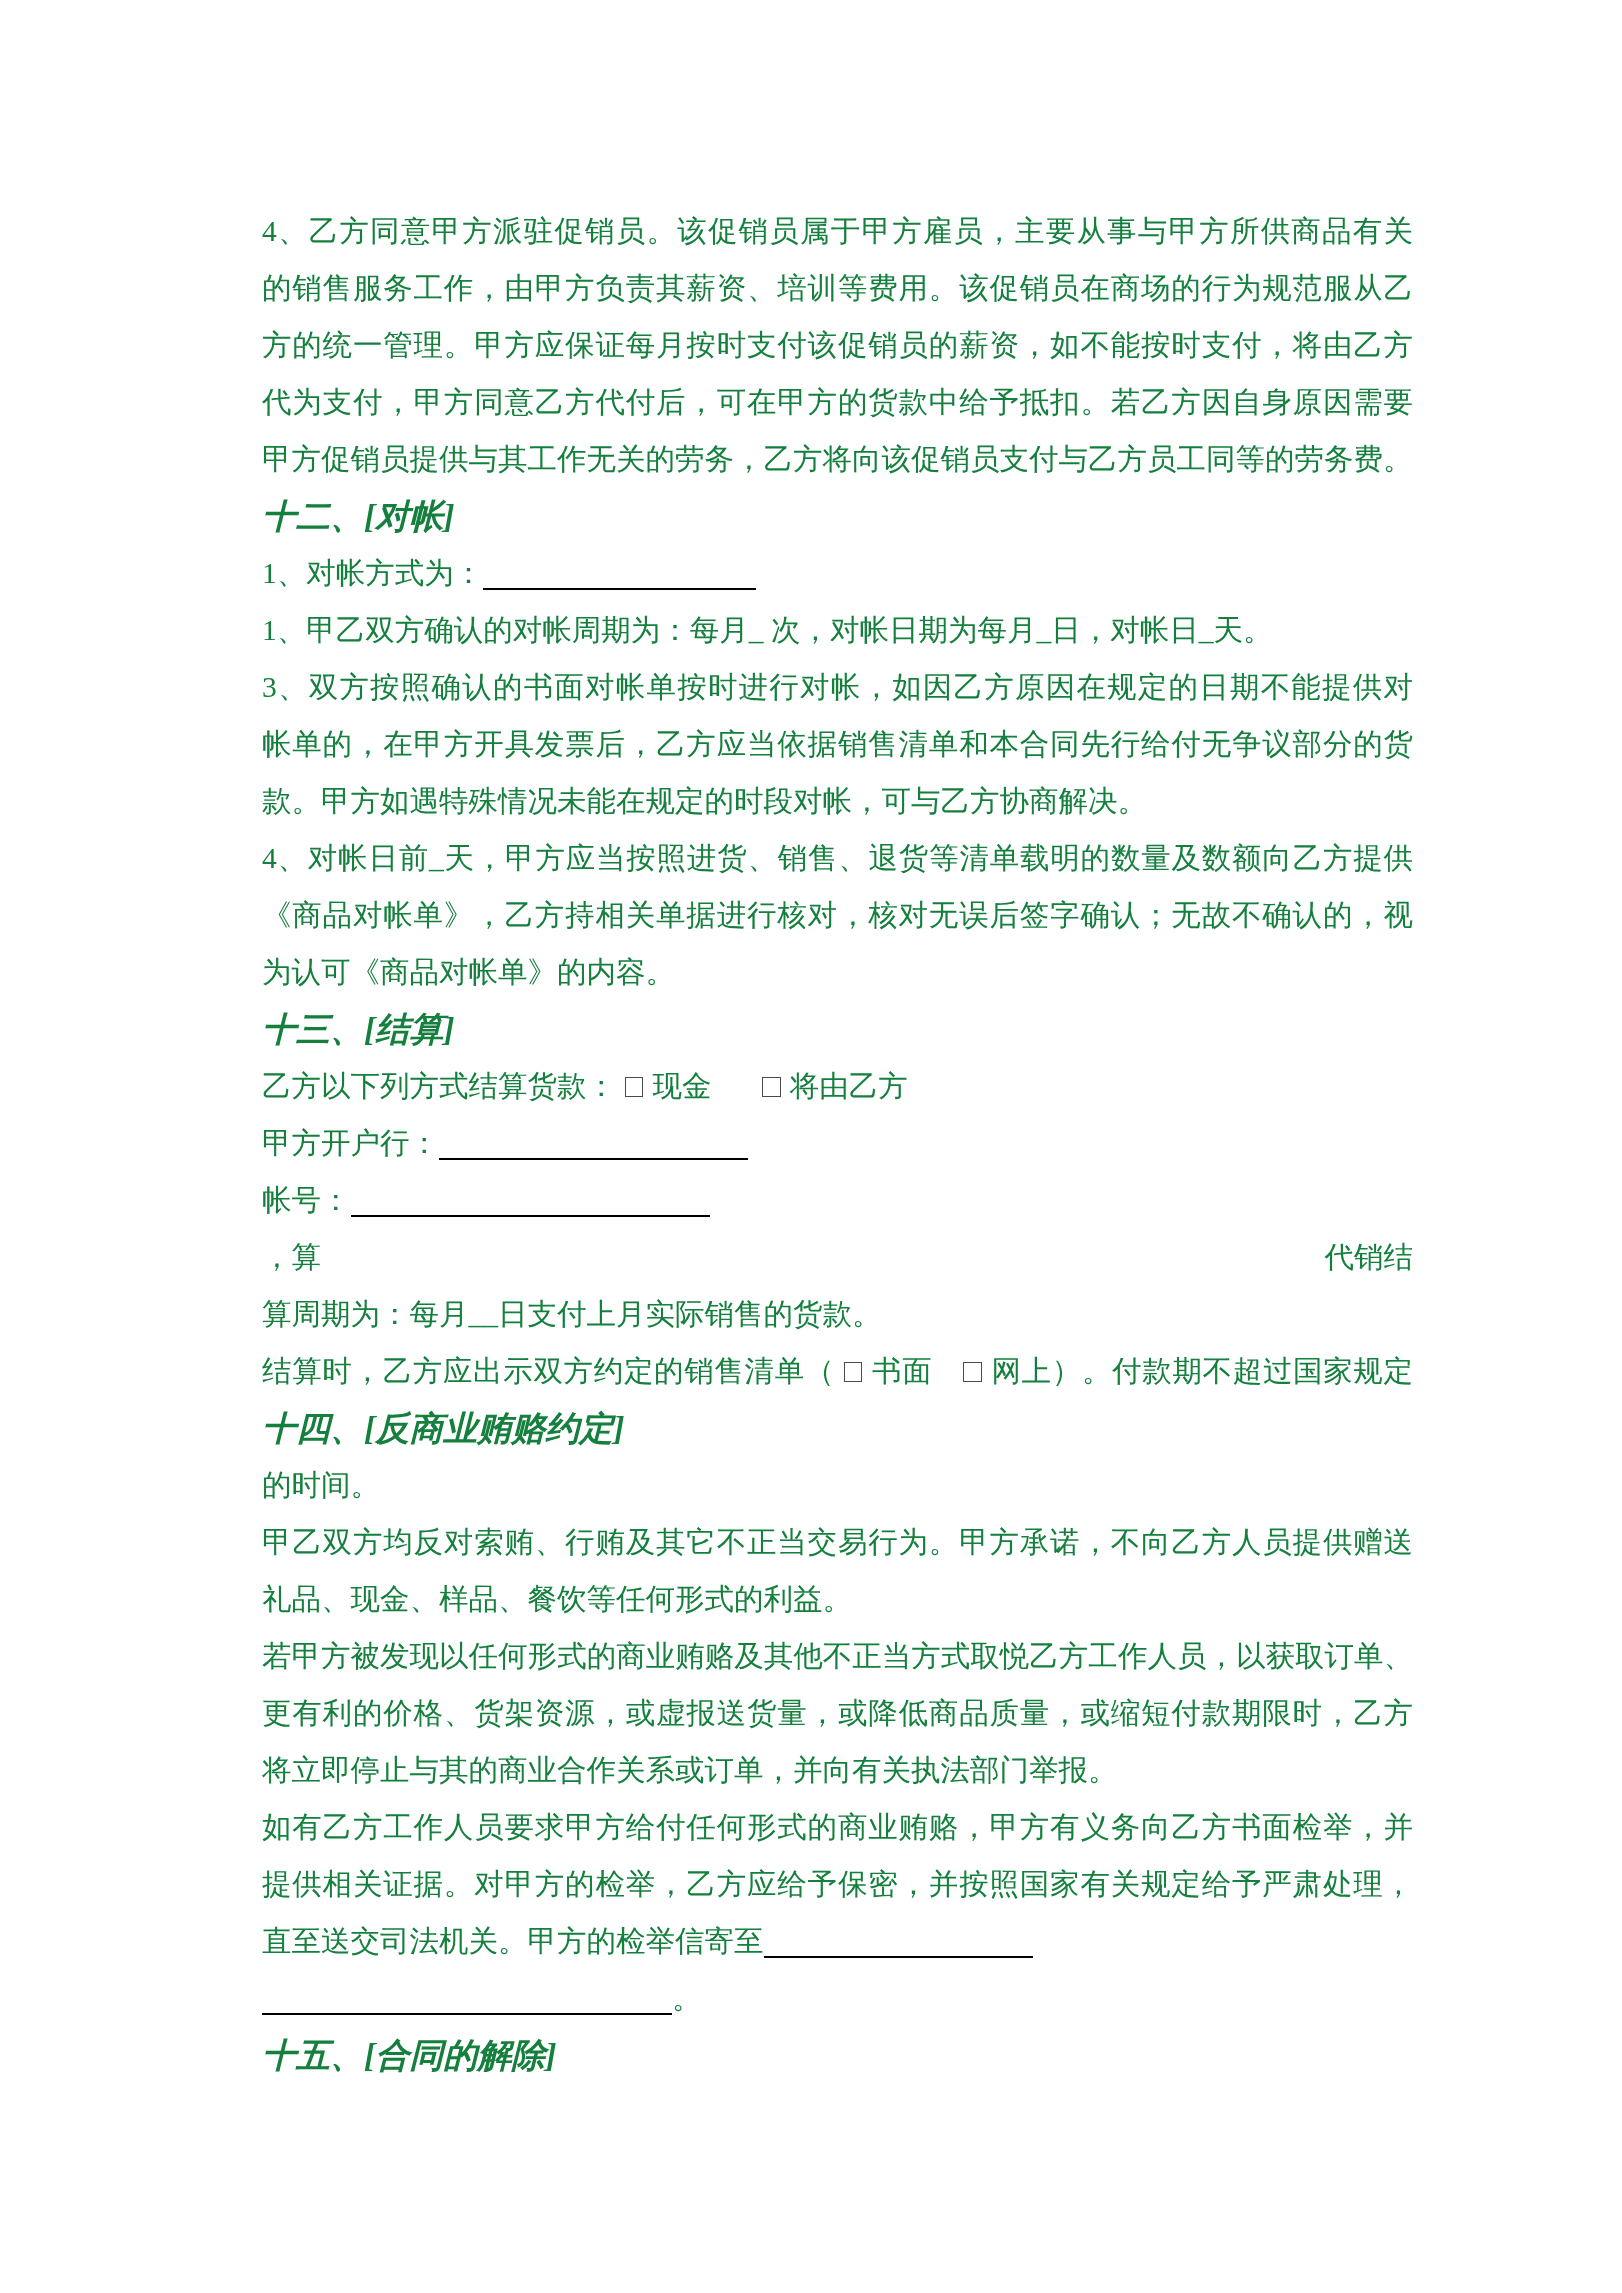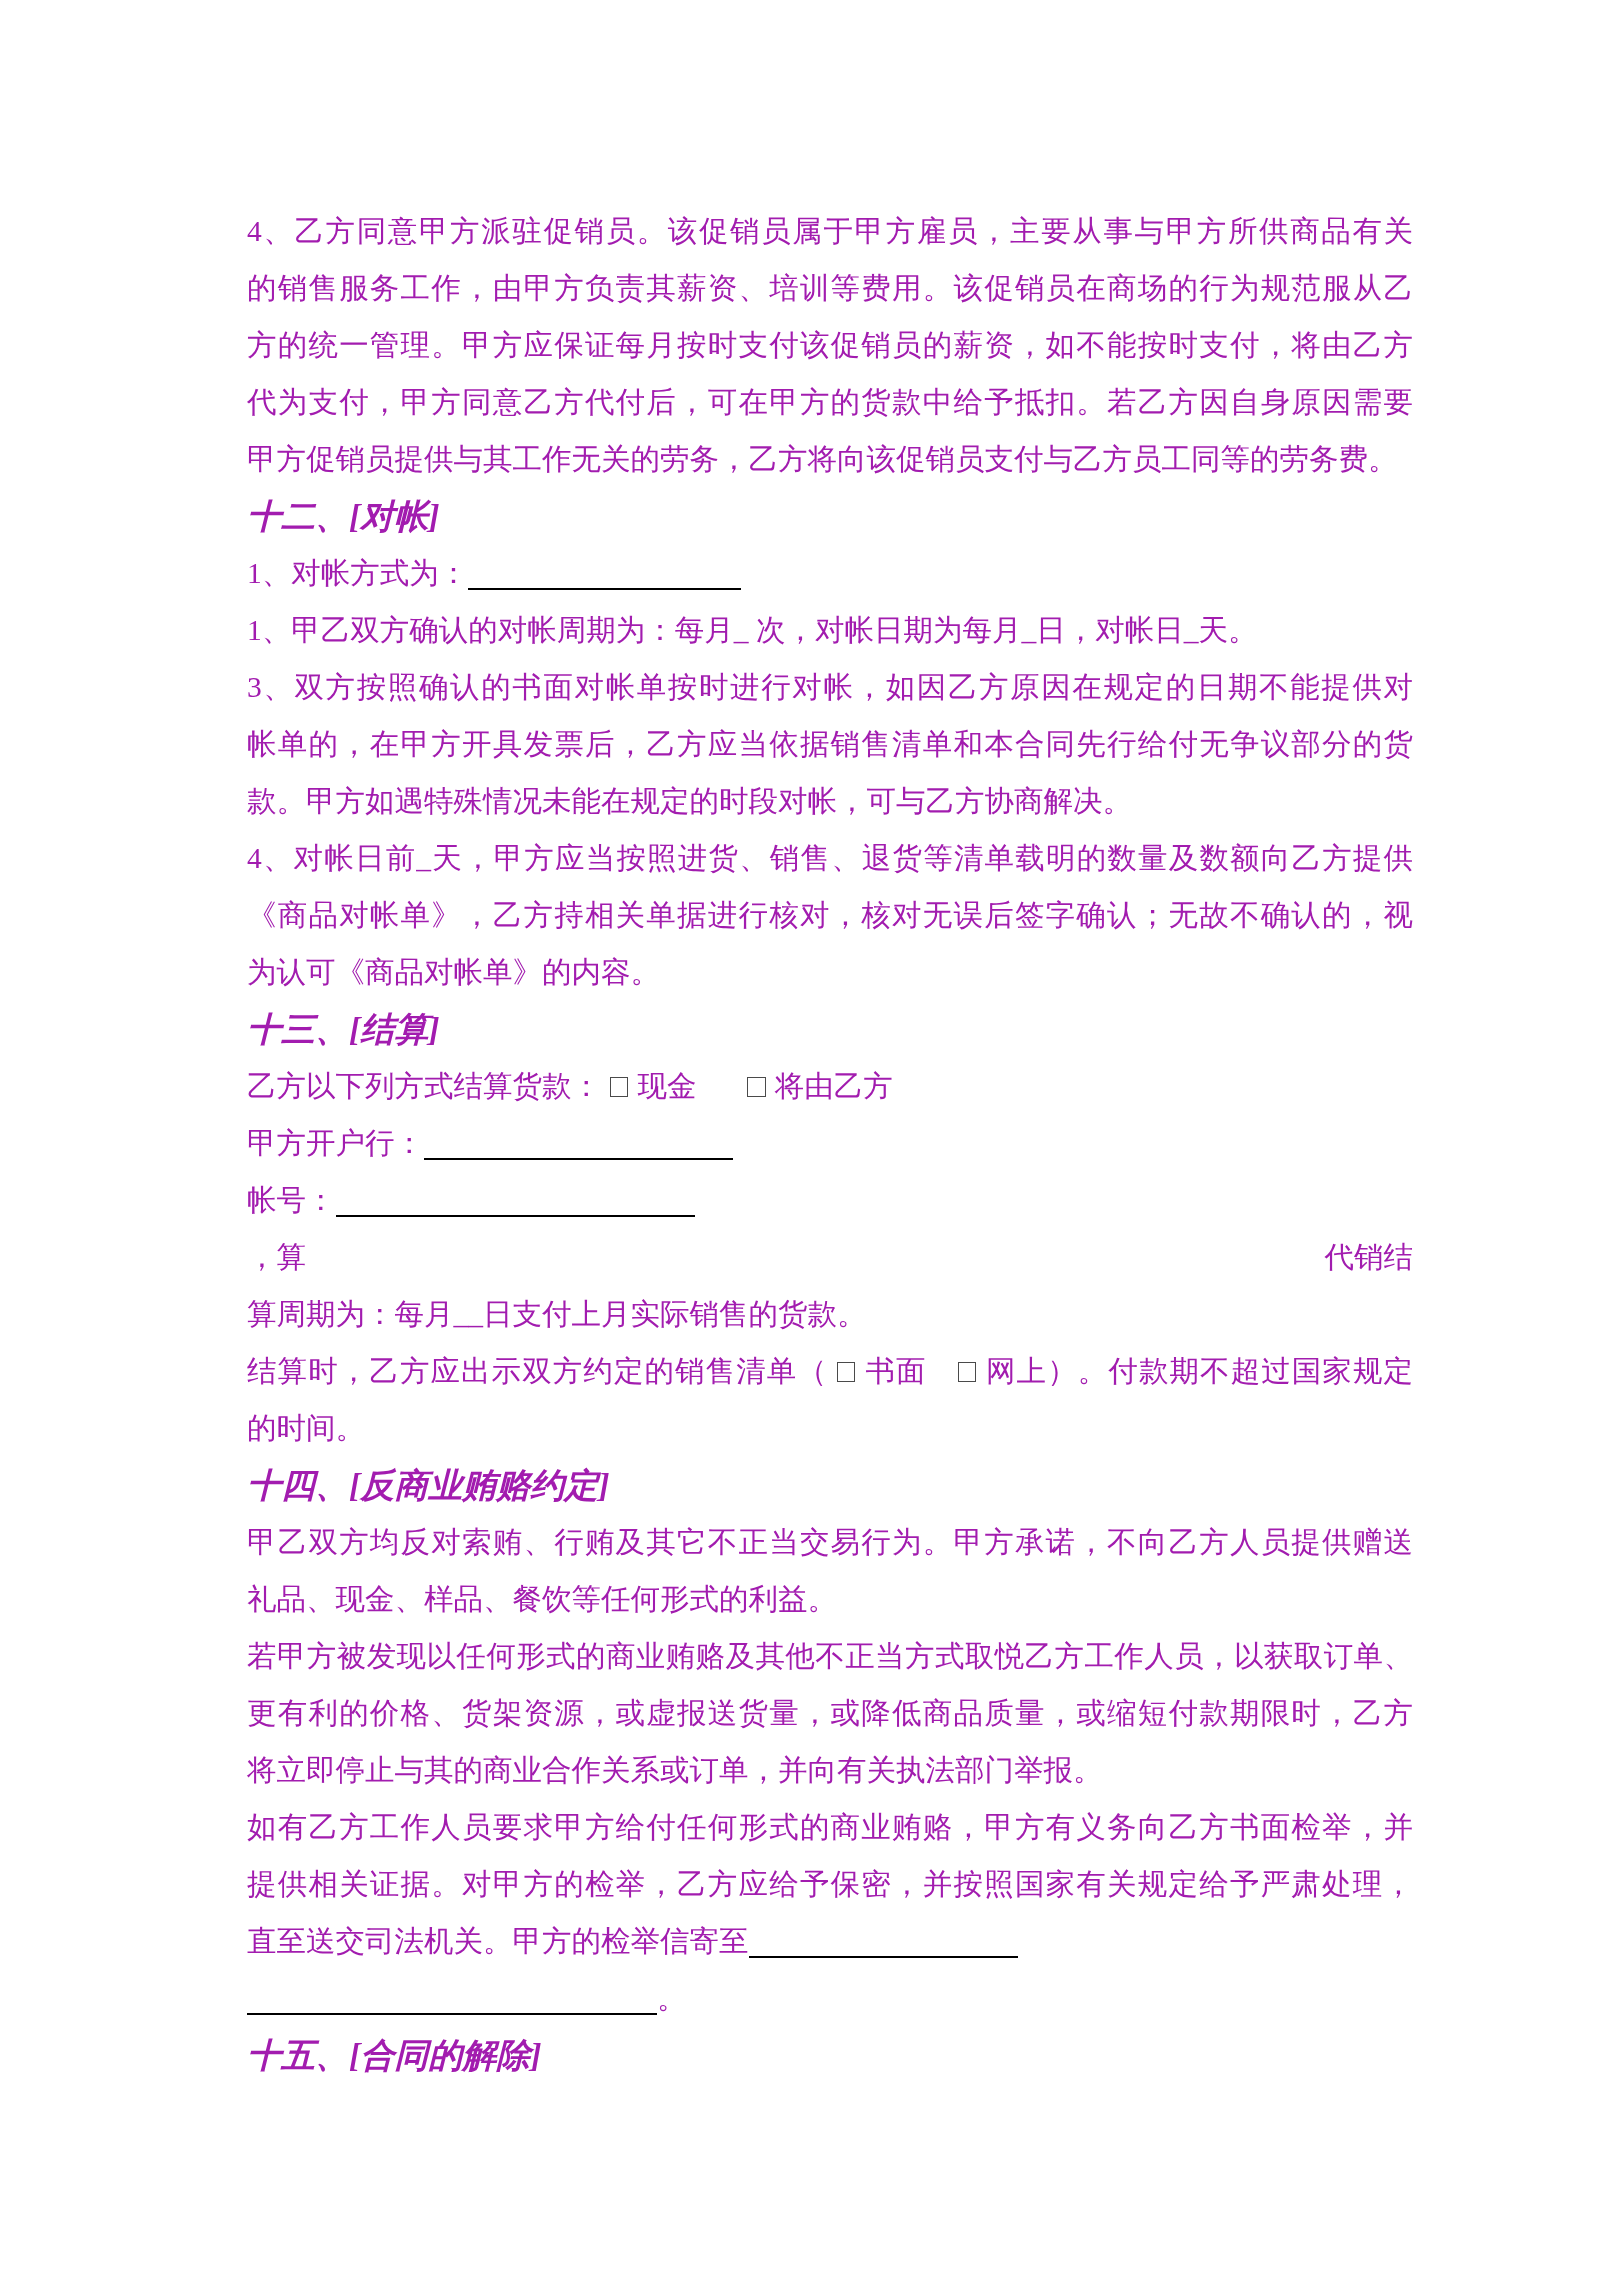--- a/index.html
+++ b/index.html
@@ -20,21 +20,22 @@
     left: 247px;
     top: 203px;
     width: 1166px;
   }
   .line {
     height: 57px;
     line-height: 57px;
     font-size: 29.5px;
     white-space: nowrap;
     text-align: left;
-    color: #a21caf;
+    color: #15803d;
+    margin-left: 15px;
   }
   .line.j {
     text-align: justify;
     text-align-last: justify;
     text-justify: inter-character;
   }
   .line.heading {
     font-weight: bold;
     font-size: 34px;
     font-style: italic;
@@ -88,22 +89,22 @@
     <div class="line"><span>乙方以下列方式结算货款：</span><span class="cb"></span><span>现金</span><span class="sp" style="width: 42px;"></span><span class="cb"></span><span>将由乙方</span></div>
     <div class="line"><span>甲方开户行：</span><span class="blank" style="width: 309px;"></span></div>
     <div class="line"><span>帐号：</span><span class="blank" style="width: 359px;"></span></div>
     <div class="line split">
       <span>，算</span>
       <span class="gapfill"></span>
       <span>代销结</span>
     </div>
     <div class="line"><span>算周期为：每月__日支付上月实际销售的货款。</span></div>
     <div class="line j"><span>结算时，乙方应出示双方约定的销售清单（</span><span class="cb"></span><span>书面</span><span class="sp" style="width: 22px;"></span><span class="cb"></span><span>网上）。付款期不超过国家规定</span></div>
+    <div class="line heading"><span>十四、[反商业贿赂约定]</span></div>
     <div class="line"><span>的时间。</span></div>
-    <div class="line heading"><span>十四、[反商业贿赂约定]</span></div>
     <div class="line j"><span>甲乙双方均反对索贿、行贿及其它不正当交易行为。甲方承诺，不向乙方人员提供赠送</span></div>
     <div class="line"><span>礼品、现金、样品、餐饮等任何形式的利益。</span></div>
     <div class="line j"><span>若甲方被发现以任何形式的商业贿赂及其他不正当方式取悦乙方工作人员，以获取订单、</span></div>
     <div class="line j"><span>更有利的价格、货架资源，或虚报送货量，或降低商品质量，或缩短付款期限时，乙方</span></div>
     <div class="line"><span>将立即停止与其的商业合作关系或订单，并向有关执法部门举报。</span></div>
     <div class="line j"><span>如有乙方工作人员要求甲方给付任何形式的商业贿赂，甲方有义务向乙方书面检举，并</span></div>
     <div class="line j"><span>提供相关证据。对甲方的检举，乙方应给予保密，并按照国家有关规定给予严肃处理，</span></div>
     <div class="line"><span>直至送交司法机关。甲方的检举信寄至</span><span class="blank" style="width: 269px;"></span></div>
     <div class="line"><span class="blank" style="width: 410px;"></span><span>。</span></div>
     <div class="line heading"><span>十五、[合同的解除]</span></div>

